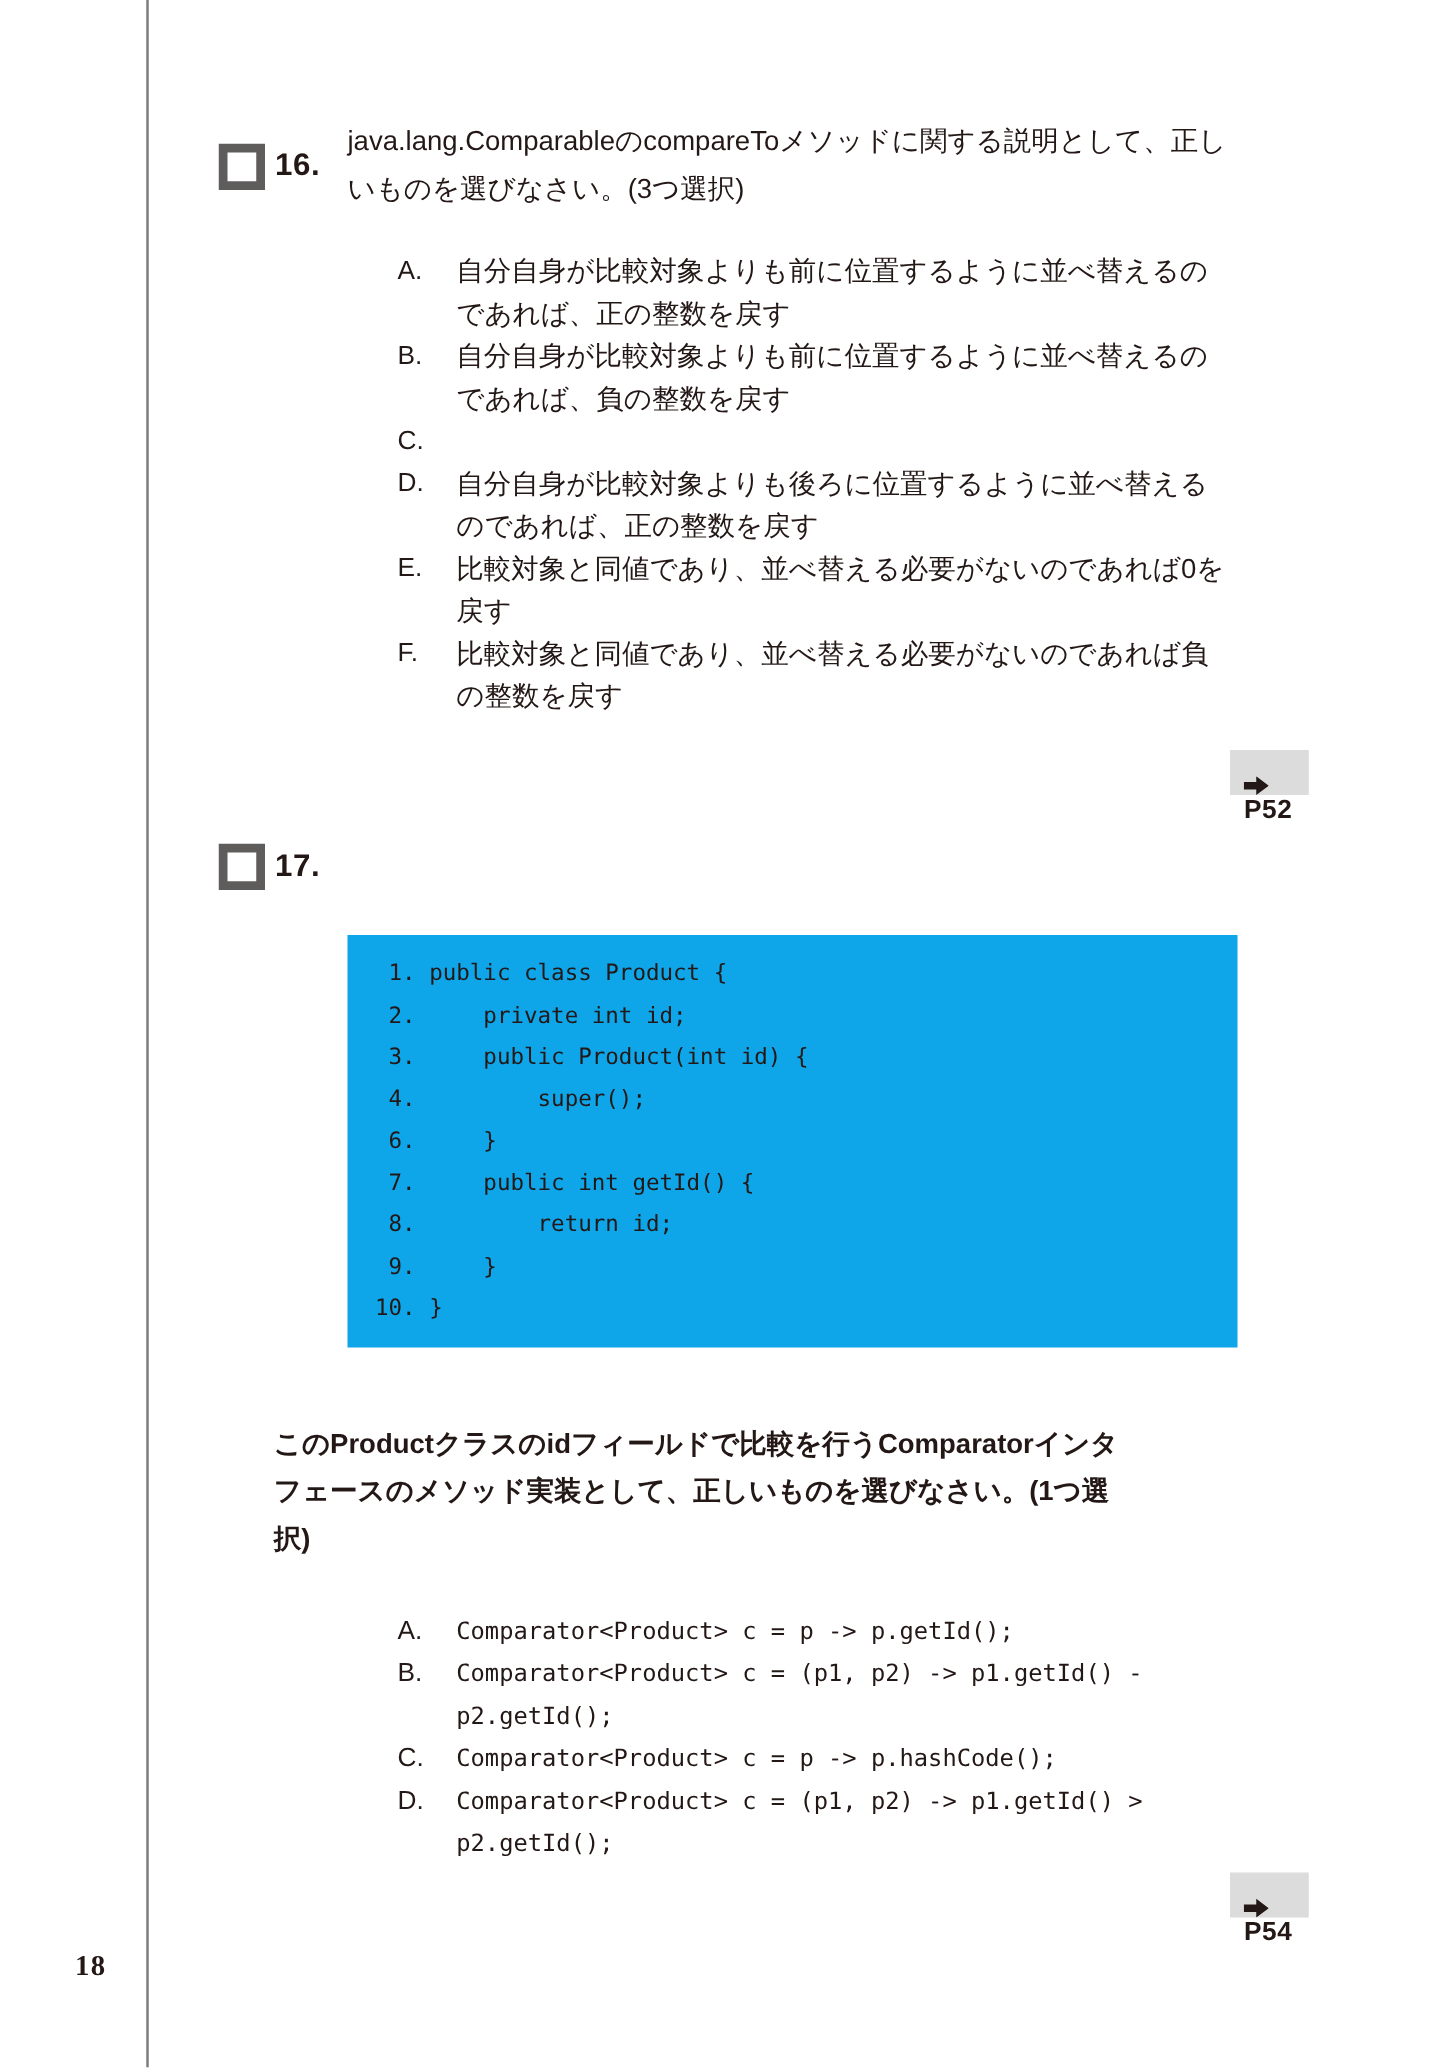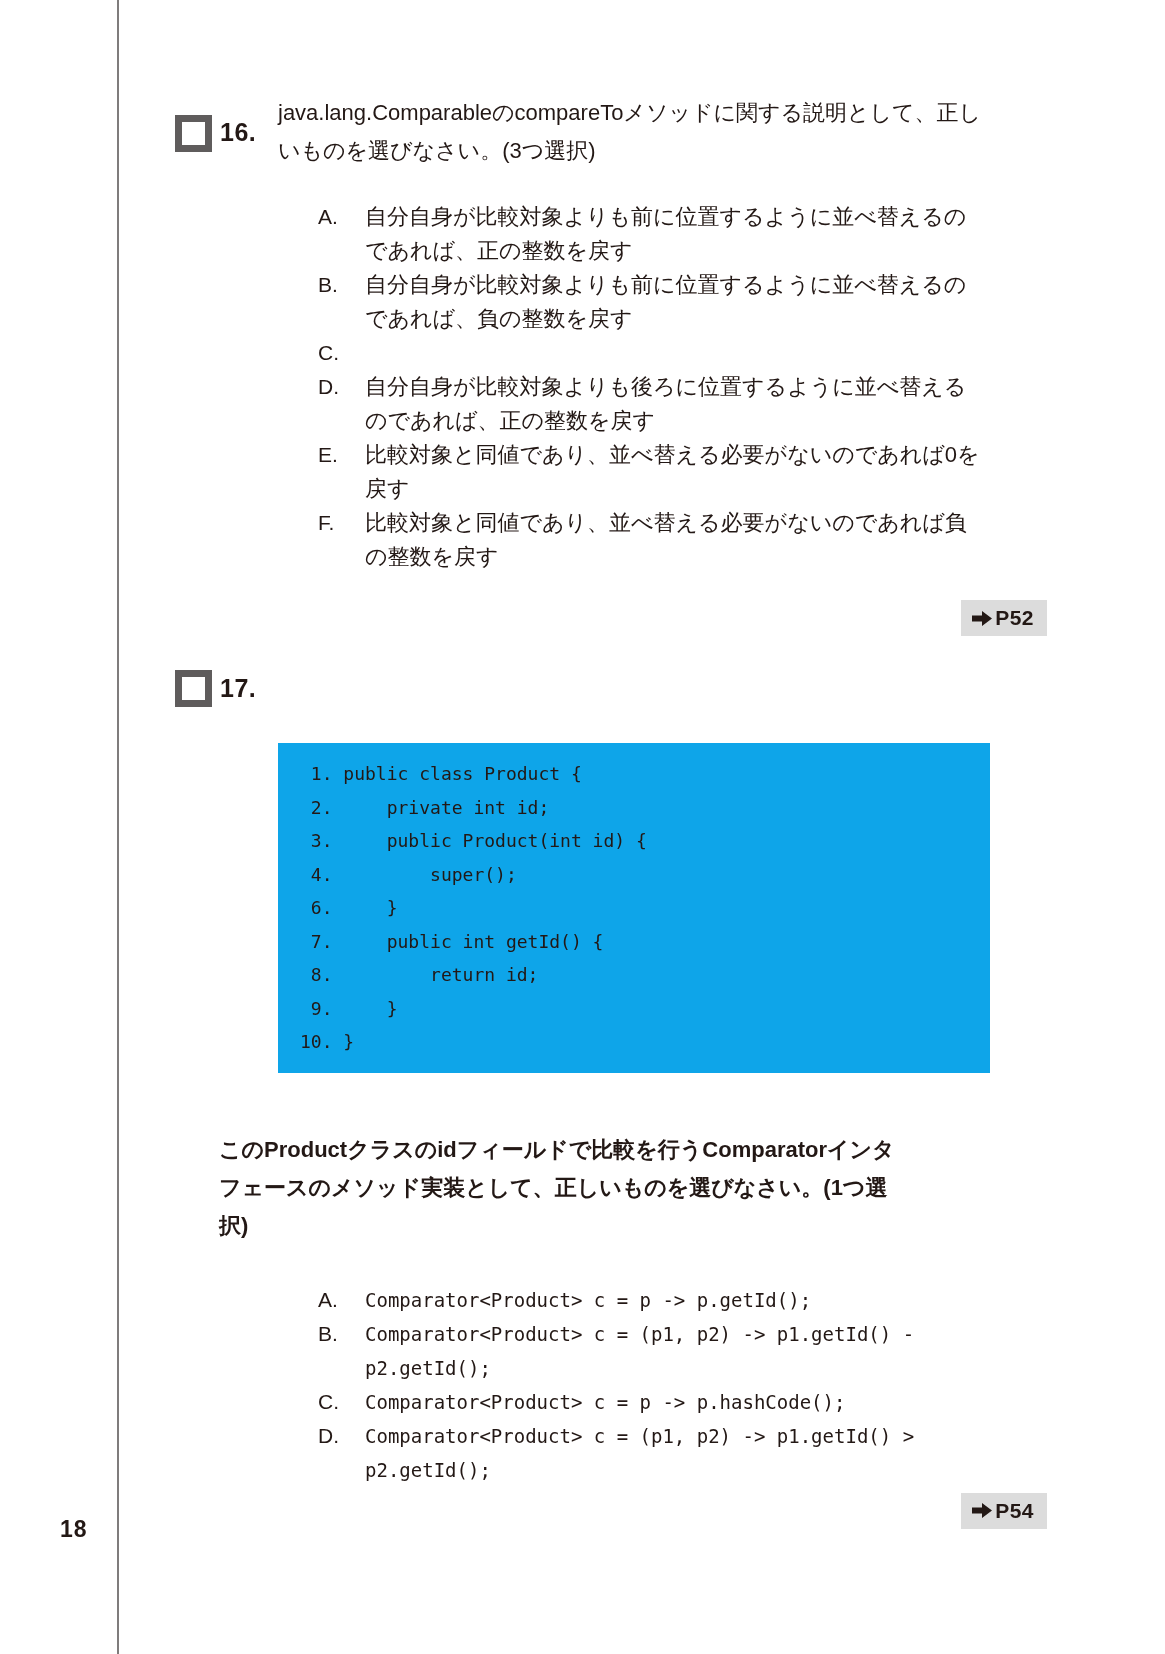--- a/index.html
+++ b/index.html
@@ -9,22 +9,22 @@
     position: relative;
     font-family: "Liberation Sans", sans-serif;
     color: #231815;
   }
   .vrule {
     position: absolute; left: 117px; top: 0;
     width: 2px; height: 100%;
     background: #7f7c7c;
   }
   .page-number {
-    position: absolute; left: 60px; top: 1516px;
-    font-size: 23px; font-weight: bold; letter-spacing: 1px;
+    position: absolute; left: 60px; top: 1560px;
+    font-size: 23px; font-weight: bold; letter-spacing: 1px; font-family: Liberation Serif, serif;
   }
   .content {
     position: absolute; left: 175px; top: 94px; width: 872px;
   }
   
   .q-head { display: flex; align-items: center; }
   .checkbox {
     flex: none;
     width: 37px; height: 37px;
     border: 7px solid #5f5c5c;
@@ -80,24 +80,25 @@
     margin-top: 58px;
     width: 690px;
     font-size: 22px; font-weight: bold;
     line-height: 38px;
   }
   
   .ref-row { width: 872px; text-align: right; }
   .ref-row.q16 { margin-top: 26px; }
   .ref-row.q17 { margin-top: 6px; }
   .ref-badge {
-    display: inline-flex; align-items: center;
+    display: inline-flex; align-items: flex-start;
     background: #dcdcdc;
-    padding: 5px 13px 5px 11px;
+    padding: 21px 13px 5px 11px;
     height: 36px;
+    flex-direction: column;
   }
   .ref-arrow { display: inline-block; width: 20px; height: 15px; margin-right: 3px; }
   .ref-arrow svg { display: block; }
   .ref-label {
     font-size: 21px; font-weight: bold; letter-spacing: 0.5px;
   }
   
   .question.q16 .q-head { margin-bottom: 30px; }
   .question.q17 { margin-top: 32px; }
   .question.q17 .options { margin-top: 38px; }

